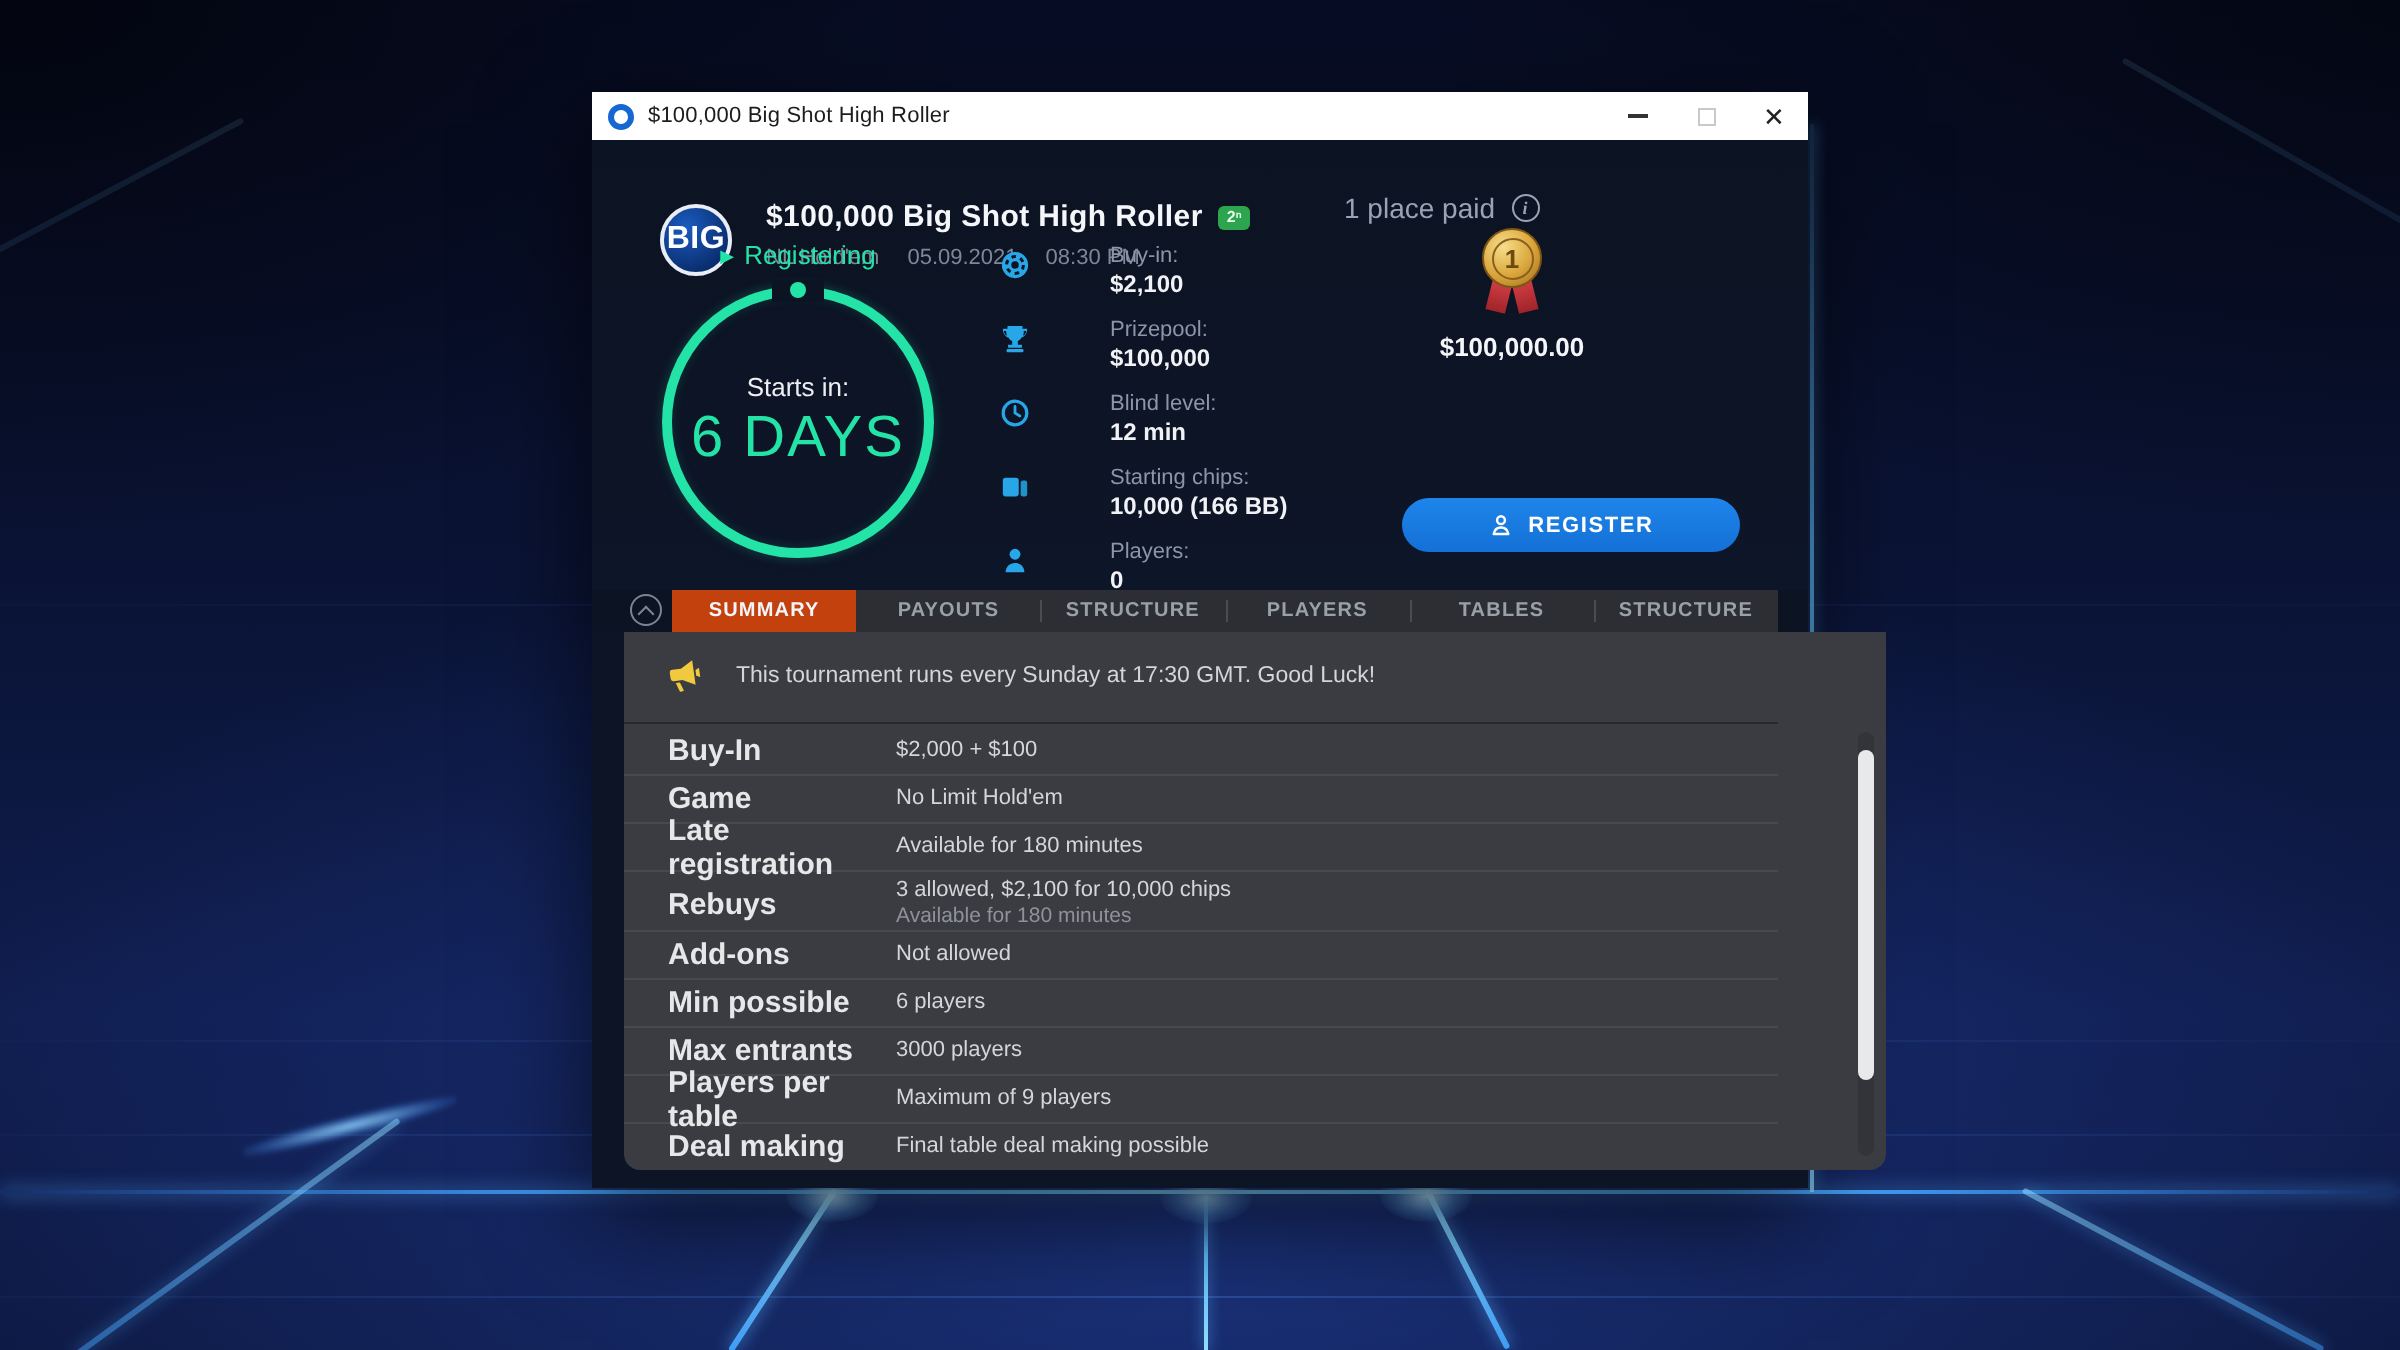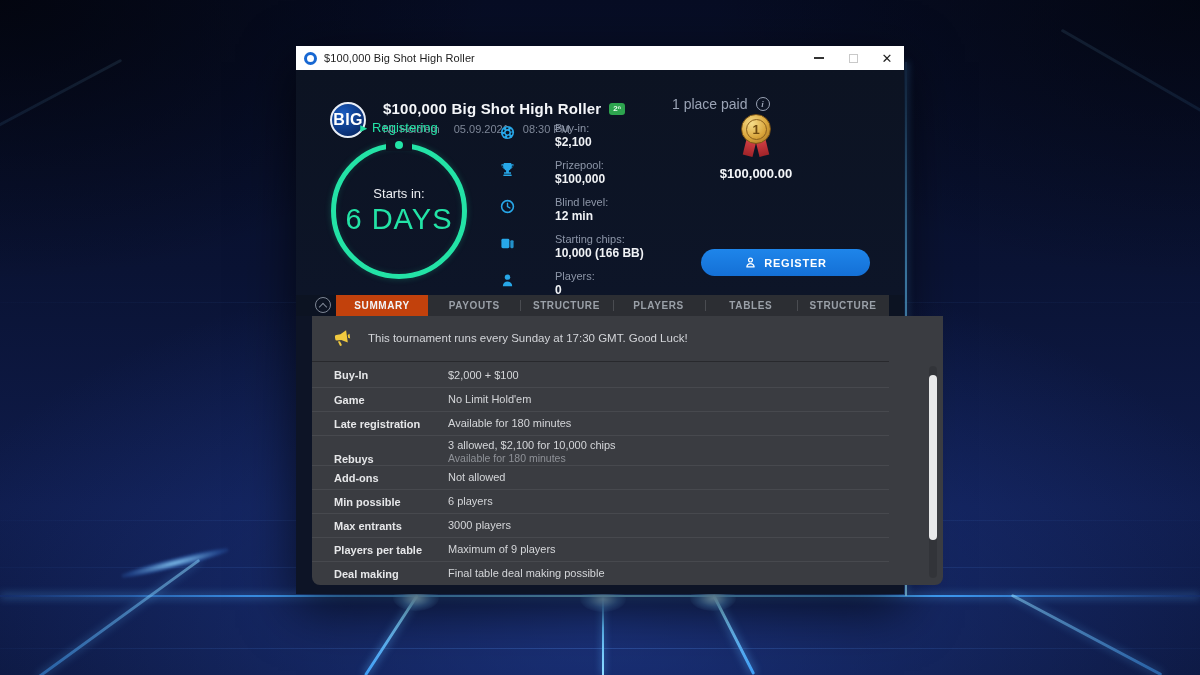--- a/index.html
+++ b/index.html
@@ -125,22 +125,22 @@
   .panel { position:absolute; left:16px; top:270px; width:631px; height:269px; background:#3a3c41;
     border-radius:0 0 8px 8px; overflow:hidden; }
   .announce { position:absolute; left:0; top:0; width:577px; height:46px; border-bottom:1px solid #28292d; }
   .announce-icon { position:absolute; left:20px; top:13px; width:19px; height:19px; color:#f0c93f; transform:rotate(-8deg); }
   .announce-icon svg { width:19px; height:19px; display:block; }
   .announce-text { position:absolute; left:56px; top:16px; font-size:11.5px; color:#d3d5d9; }
 
   .rows { position:absolute; left:0; top:47px; width:577px; }
   .row { position:relative; height:24px; display:flex; align-items:center; }
   .row + .row { border-top:1px solid rgba(255,255,255,0.07); }
-  .row.tall { height:30px; align-items:flex-end; padding-top:3px; }
-  .row-label { width:136px; padding-left:22px; font-size:11px; font-weight:bold; color:#e6e7e9; flex:0 0 auto; }
+  .row.tall { height:30px; align-items:center; padding-top:3px; }
+  .row-label { width:136px; padding-left:22px; font-size:15px; font-weight:bold; color:#e6e7e9; flex:0 0 auto; }
   .row-value { font-size:11px; color:#d4d6d9; line-height:13px; }
   .row-sub { font-size:10.5px; color:#8f9298; line-height:13px; }
 
   .scrollbar-track { position:absolute; right:6px; top:50px; width:8px; height:212px; border-radius:4px; background:rgba(0,0,0,0.12); }
   .scrollbar-thumb { position:absolute; right:6px; top:59px; width:8px; height:165px; border-radius:4px; background:#e8e9ea; cursor:pointer; }
 </style>
 </head>
 <body>
 
 <div class="bg">

